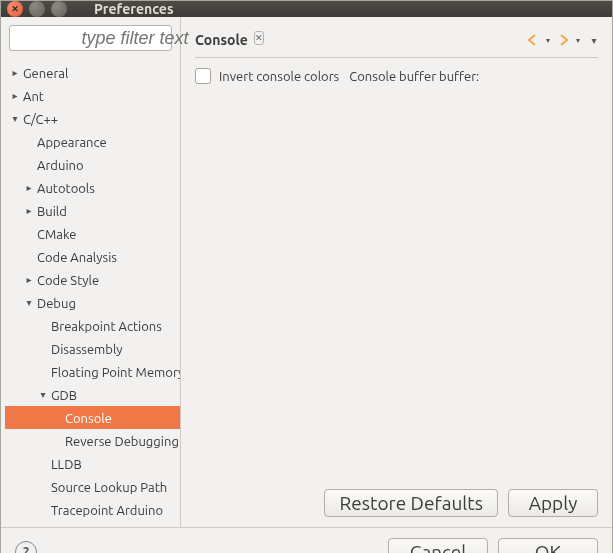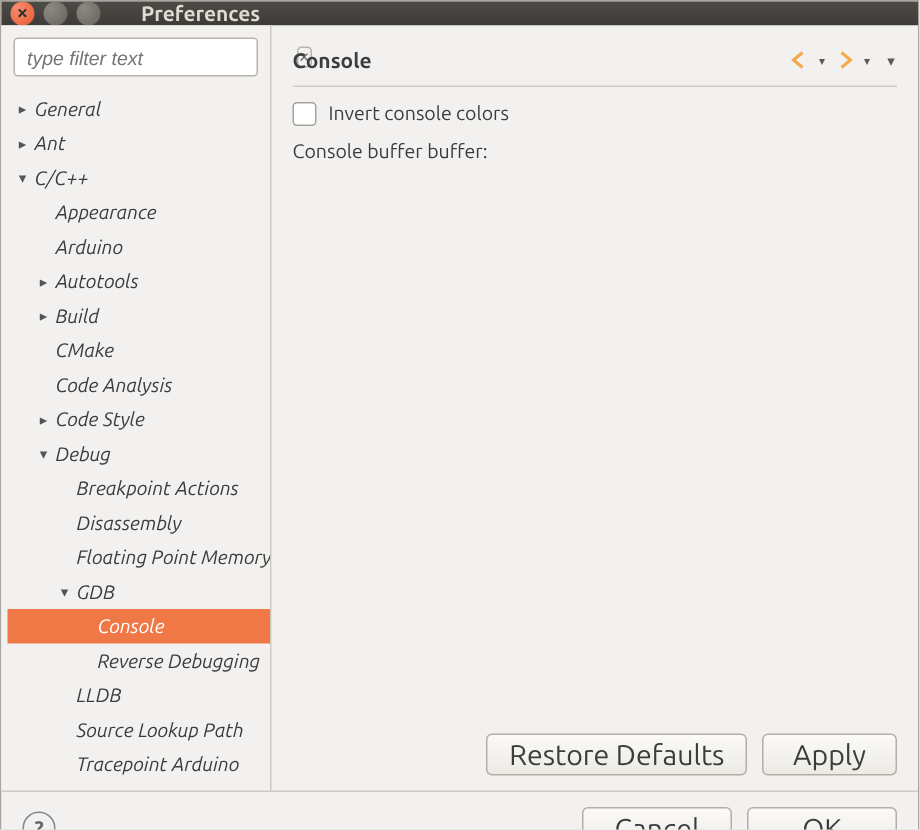--- a/index.html
+++ b/index.html
@@ -68,24 +68,25 @@
     background: #fff;
     border: 1px solid #b8b4ab;
     border-radius: 3px;
     padding: 3px 6px;
     height: 26px;
   }
   .filter input {
     flex: 1;
     border: none;
     outline: none;
-    font-size: 13px;
+    font-size: 18px;
     color: #0c4a6e;
     font-style: italic;
     background: transparent;
+    text-align: center;
   }
   .filter .clear {
     width: 16px; height: 14px;
     border: 1px solid #b8b4ab;
     border-radius: 3px;
     font-size: 9px;
     display: flex; align-items: center; justify-content: center;
     color: #666;
   }
   .tree {
@@ -103,21 +104,21 @@
     padding-right: 2px;
     cursor: default;
   }
   .tree-item .exp {
     width: 12px;
     text-align: center;
     font-size: 10px;
     color: #555;
     flex: 0 0 12px;
   }
-  .tree-item .lbl { padding-left: 2px; font-style: italic; }
+  .tree-item .lbl { padding-left: 2px; }
   .tree-item.selected {
     background: #f07746;
     color: #fff;
   }
   .content {
     flex: 1;
     display: flex;
     flex-direction: column;
     padding: 10px 14px 10px 14px;
     min-width: 0;
@@ -144,21 +145,20 @@
     color: #5b5953;
     font-size: 8px;
   }
   .hr {
     height: 1px;
     background: #cfcbc4;
     margin: 4px 0 10px 0;
   }
   .form {
     display: flex;
-    flex-direction: column;
     gap: 10px;
   }
   .row-check {
     display: flex; align-items: center; gap: 8px;
   }
   .chk {
     width: 16px; height: 16px;
     border: 1px solid #a7a39a;
     border-radius: 3px;
     background: #fff;

